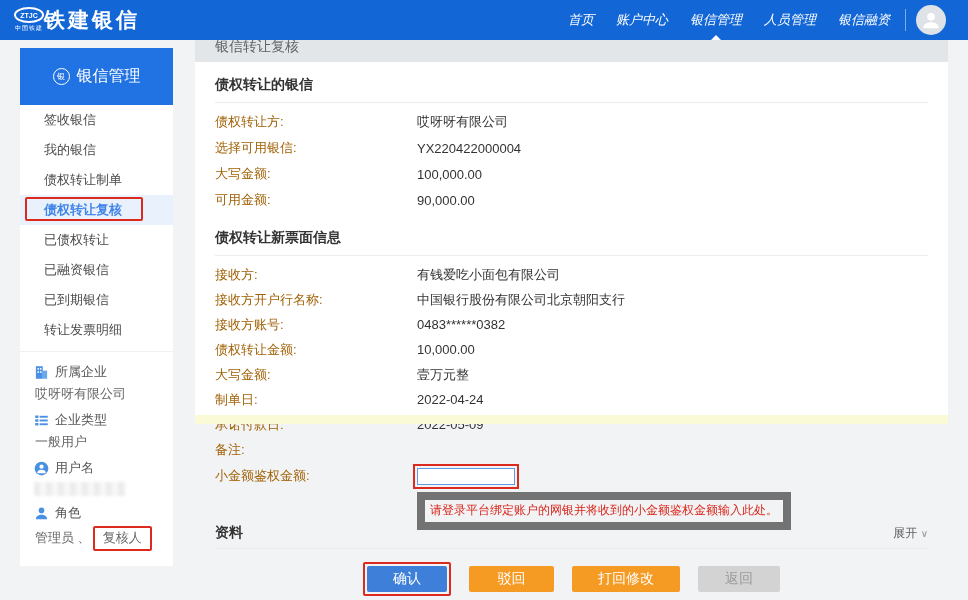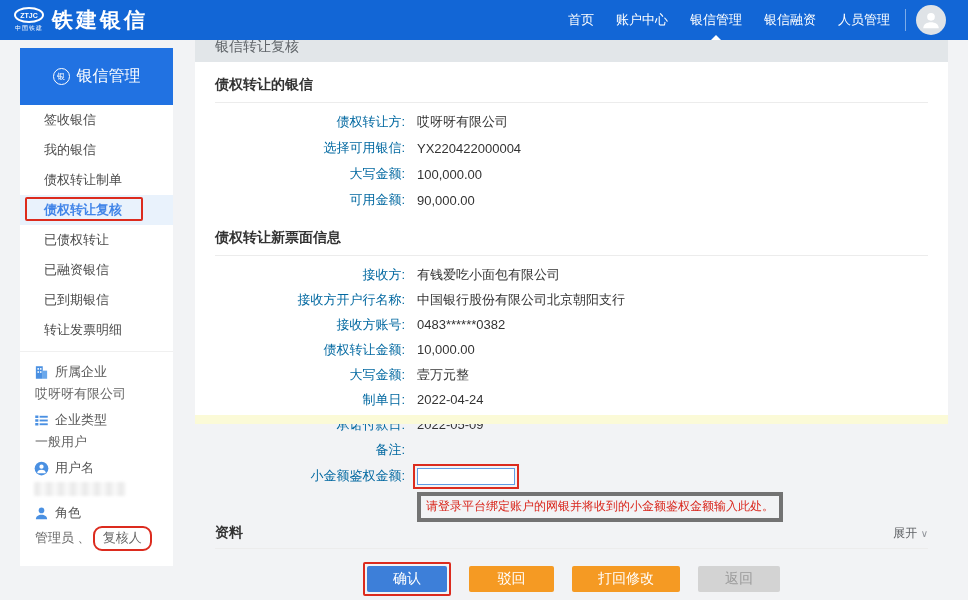--- a/index.html
+++ b/index.html
@@ -2,27 +2,27 @@
 <html><head>
 <meta charset="utf-8">
 <style>
   * { margin:0; padding:0; box-sizing:border-box; }
   html,body { width:968px; height:600px; overflow:hidden; background:#f2f3f5;
     font-family:"Liberation Sans","DejaVu Sans",sans-serif; }
 
   
   .topbar { position:absolute; left:0; top:0; width:968px; height:40px;
     background:#1266d6; display:flex; align-items:center; color:#fff; z-index:5; }
-  .brand { display:flex; align-items:center; gap:8px; padding-left:14px; }
+  .brand { display:flex; align-items:center; padding-left:14px; }
   .emblem { display:flex; flex-direction:column; align-items:center; }
   .emblem-oval { width:30px; height:16px; border:2px solid #fff; border-radius:50%;
     display:flex; align-items:center; justify-content:center; font-size:7px; font-weight:bold; }
   .emblem-sub { font-size:6px; color:#fff; margin-top:1px; letter-spacing:1px; }
   .brand-title { font-size:21px; font-weight:bold; letter-spacing:3px; }
-  .topnav { margin-left:auto; display:flex; align-items:flex-start; height:40px; }
+  .topnav { margin-left:auto; display:flex; align-items:flex-start; height:40px;font-style:italic; }
   .nav-item { position:relative; height:40px; display:flex; align-items:center;
     padding:0 11px; font-size:13px; cursor:pointer; white-space:nowrap; }
   .nav-caret { position:absolute; bottom:0; left:50%; margin-left:-5px; width:0; height:0;
     border-left:5px solid transparent; border-right:5px solid transparent;
     border-bottom:5px solid #ffffff; }
   .topbar-divider { width:1px; height:22px; background:rgba(255,255,255,.45); margin:0 10px 0 4px; }
   .avatar { width:30px; height:30px; border-radius:50%; background:#dfe3e7;
     margin-right:22px; display:flex; align-items:center; justify-content:center; cursor:pointer; overflow:hidden; }
 
   
@@ -36,40 +36,40 @@
   .menu-item.active { background:#e9f2fc; color:#4285e8;font-weight:bold; }
   .menu-annotation { position:absolute; left:5px; top:2px; width:118px; height:24px;
     border:2px solid #dc2b1e; border-radius:2px; pointer-events:none; }
   .side-divider { height:1px; background:#f0f0f0; margin:6px 0 8px; }
   .info-block { padding:3px 14px 5px; }
   .info-label-row { display:flex; align-items:center; gap:6px; font-size:13px; color:#555; }
   .info-value { font-size:13px; color:#666; margin-top:4px; padding-left:1px; }
   .info-icon { width:15px; height:15px; flex:0 0 15px; }
   .redacted { width:92px; height:14px; margin-top:5px; border-radius:2px;
     background:repeating-linear-gradient(90deg,#ececec 0 6px,#f7f7f7 6px 12px); filter:blur(1.5px); }
-  .role-highlight { display:inline-block; border:2px solid #dc2b1e; border-radius:9px;
+  .role-highlight { display:inline-block; border:2px solid #dc2b1e; border-radius:2px;
     padding:1px 8px 2px; margin-left:2px; color:#666; }
 
   
   .main { position:absolute; left:195px; top:32px; width:753px; height:392px; background:#fff; }
   .page-titlebar { height:30px; background:#e2e6e9; display:flex; align-items:center;
     padding-left:20px; font-size:14px; color:#5f6468; }
   .content { padding:0 20px; }
   .section-title { font-size:14px; font-weight:bold; color:#333; padding:14px 0 8px;
     border-bottom:1px solid #ececec; margin-bottom:6px; display:flex; justify-content:space-between; align-items:flex-end; }
   .field-row { display:flex; align-items:center; height:26px; font-size:13px; }
   .field-row.compact { height:25px; }
-  .field-label { width:190px; text-align:right; color:#0369a1; flex:0 0 190px; }
+  .field-label { width:190px; text-align:left; color:#a16207; flex:0 0 190px; }
   .field-value { margin-left:12px; color:#333; }
   .auth-row { display:flex; align-items:center; height:28px; font-size:13px; }
   .input-annotation { margin-left:8px; border:2px solid #dc2b1e; padding:2px; display:inline-flex; }
   .auth-input { width:98px; height:17px; border:1px solid #5f9be4; outline:none;
     font-size:12px; padding:0 3px; font-family:inherit; }
   .warning-row { margin-left:202px; margin-top:2px; height:22px; }
-  .warning-box { display:inline-block; border:4px solid #737373; color:#d9261c;
+  .warning-box { display:inline-block; border:8px solid #737373; color:#d9261c;
     font-size:12px; padding:2px 5px 3px; }
   .zl-title { margin-top:2px; padding:8px 0 6px; }
   .expand-link { font-size:12px; font-weight:normal; color:#606266; cursor:pointer; }
   .expand-caret { font-size:10px; color:#909399; }
   .btn-row { display:flex; justify-content:center; align-items:center; gap:18px; margin-top:13px; }
   .btn { height:26px; border:none; font-size:14px; cursor:pointer; color:#fff;
     font-family:inherit; border-radius:2px; }
   .btn-annotation { border:2px solid #dc2b1e; padding:2px; display:inline-flex; border-radius:2px; }
   .btn-confirm { width:80px; background:#3d7fd9; }
   .btn-orange { width:85px; background:#f59a23; }
@@ -93,24 +93,24 @@
         <span>首页</span>
       </div>
     <div class="nav-item">
         <span>账户中心</span>
       </div>
     <div class="nav-item">
         <span>银信管理</span>
         <span class="nav-caret"></span>
       </div>
     <div class="nav-item">
+        <span>人员管理</span>
+      </div>
+    <div class="nav-item">
         <span>银信融资</span>
-      </div>
-    <div class="nav-item">
-        <span>人员管理</span>
       </div>
   </nav>
   <div class="topbar-divider"></div>
   <div class="avatar">
     <svg width="22" height="22" viewBox="0 0 24 24">
       <circle cx="12" cy="8.5" r="4.2" fill="#ffffff"></circle>
       <path d="M3.5 21c0-4.4 4-6.6 8.5-6.6s8.5 2.2 8.5 6.6z" fill="#ffffff"></path>
     </svg>
   </div>
 </div>

